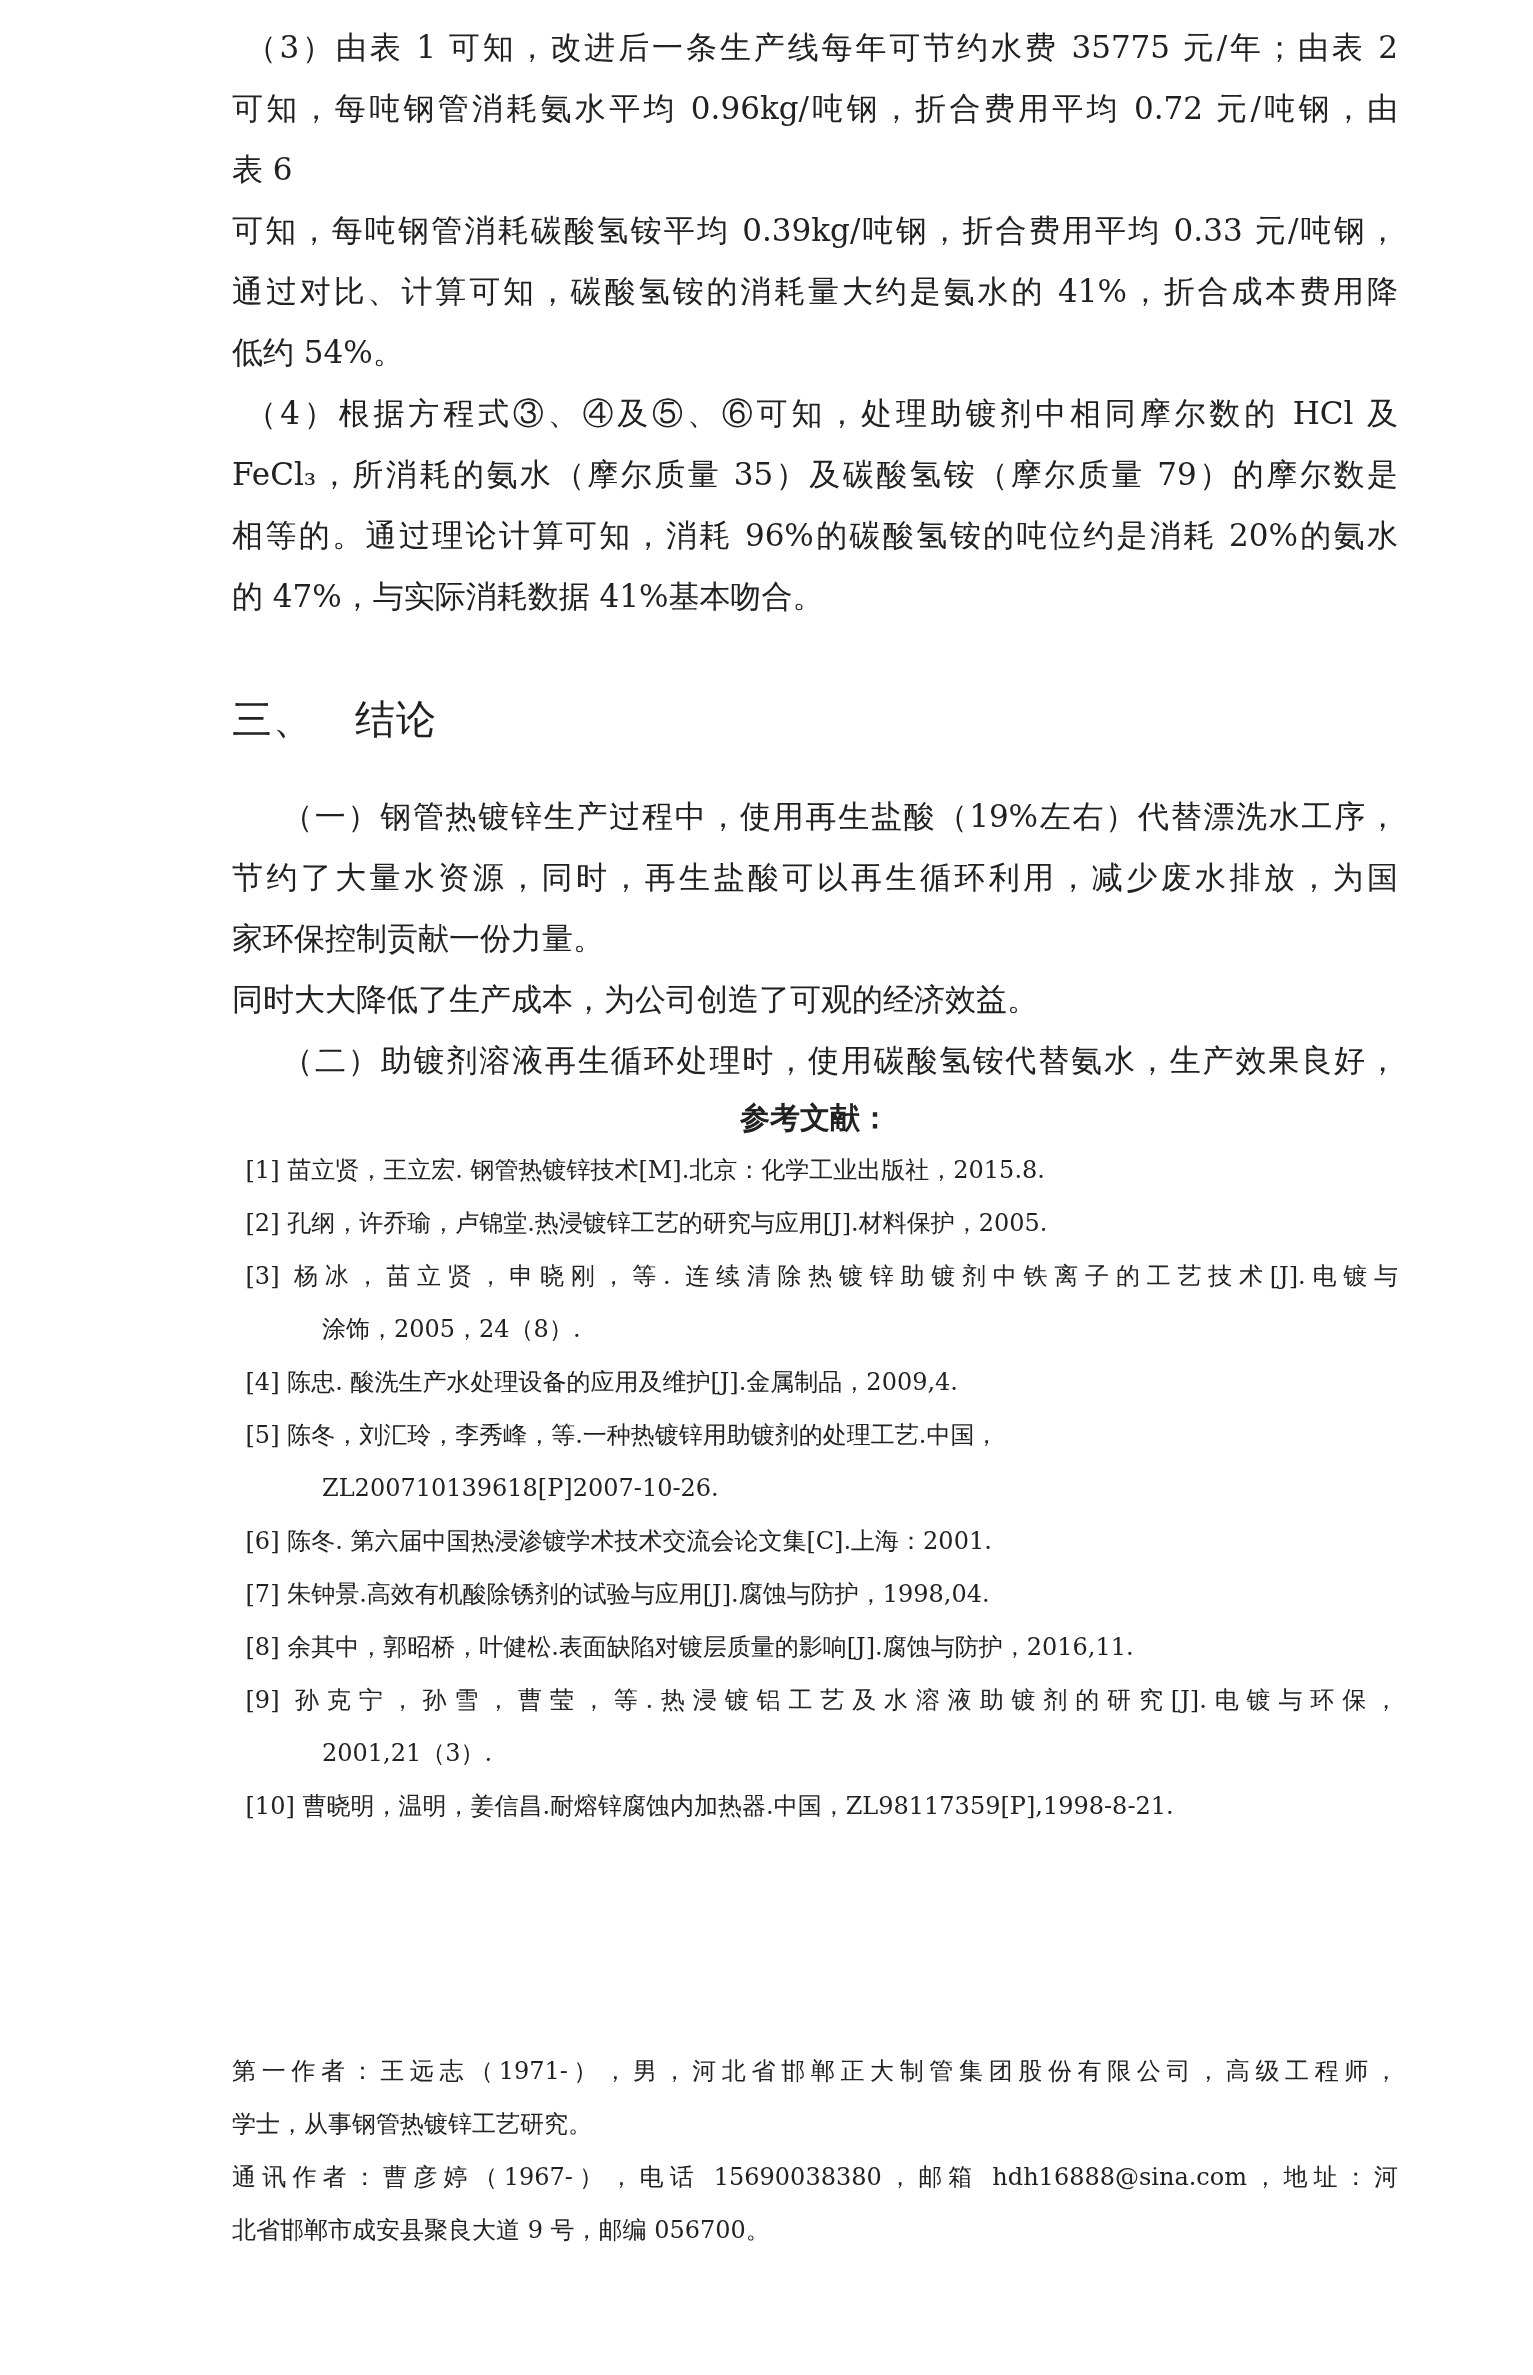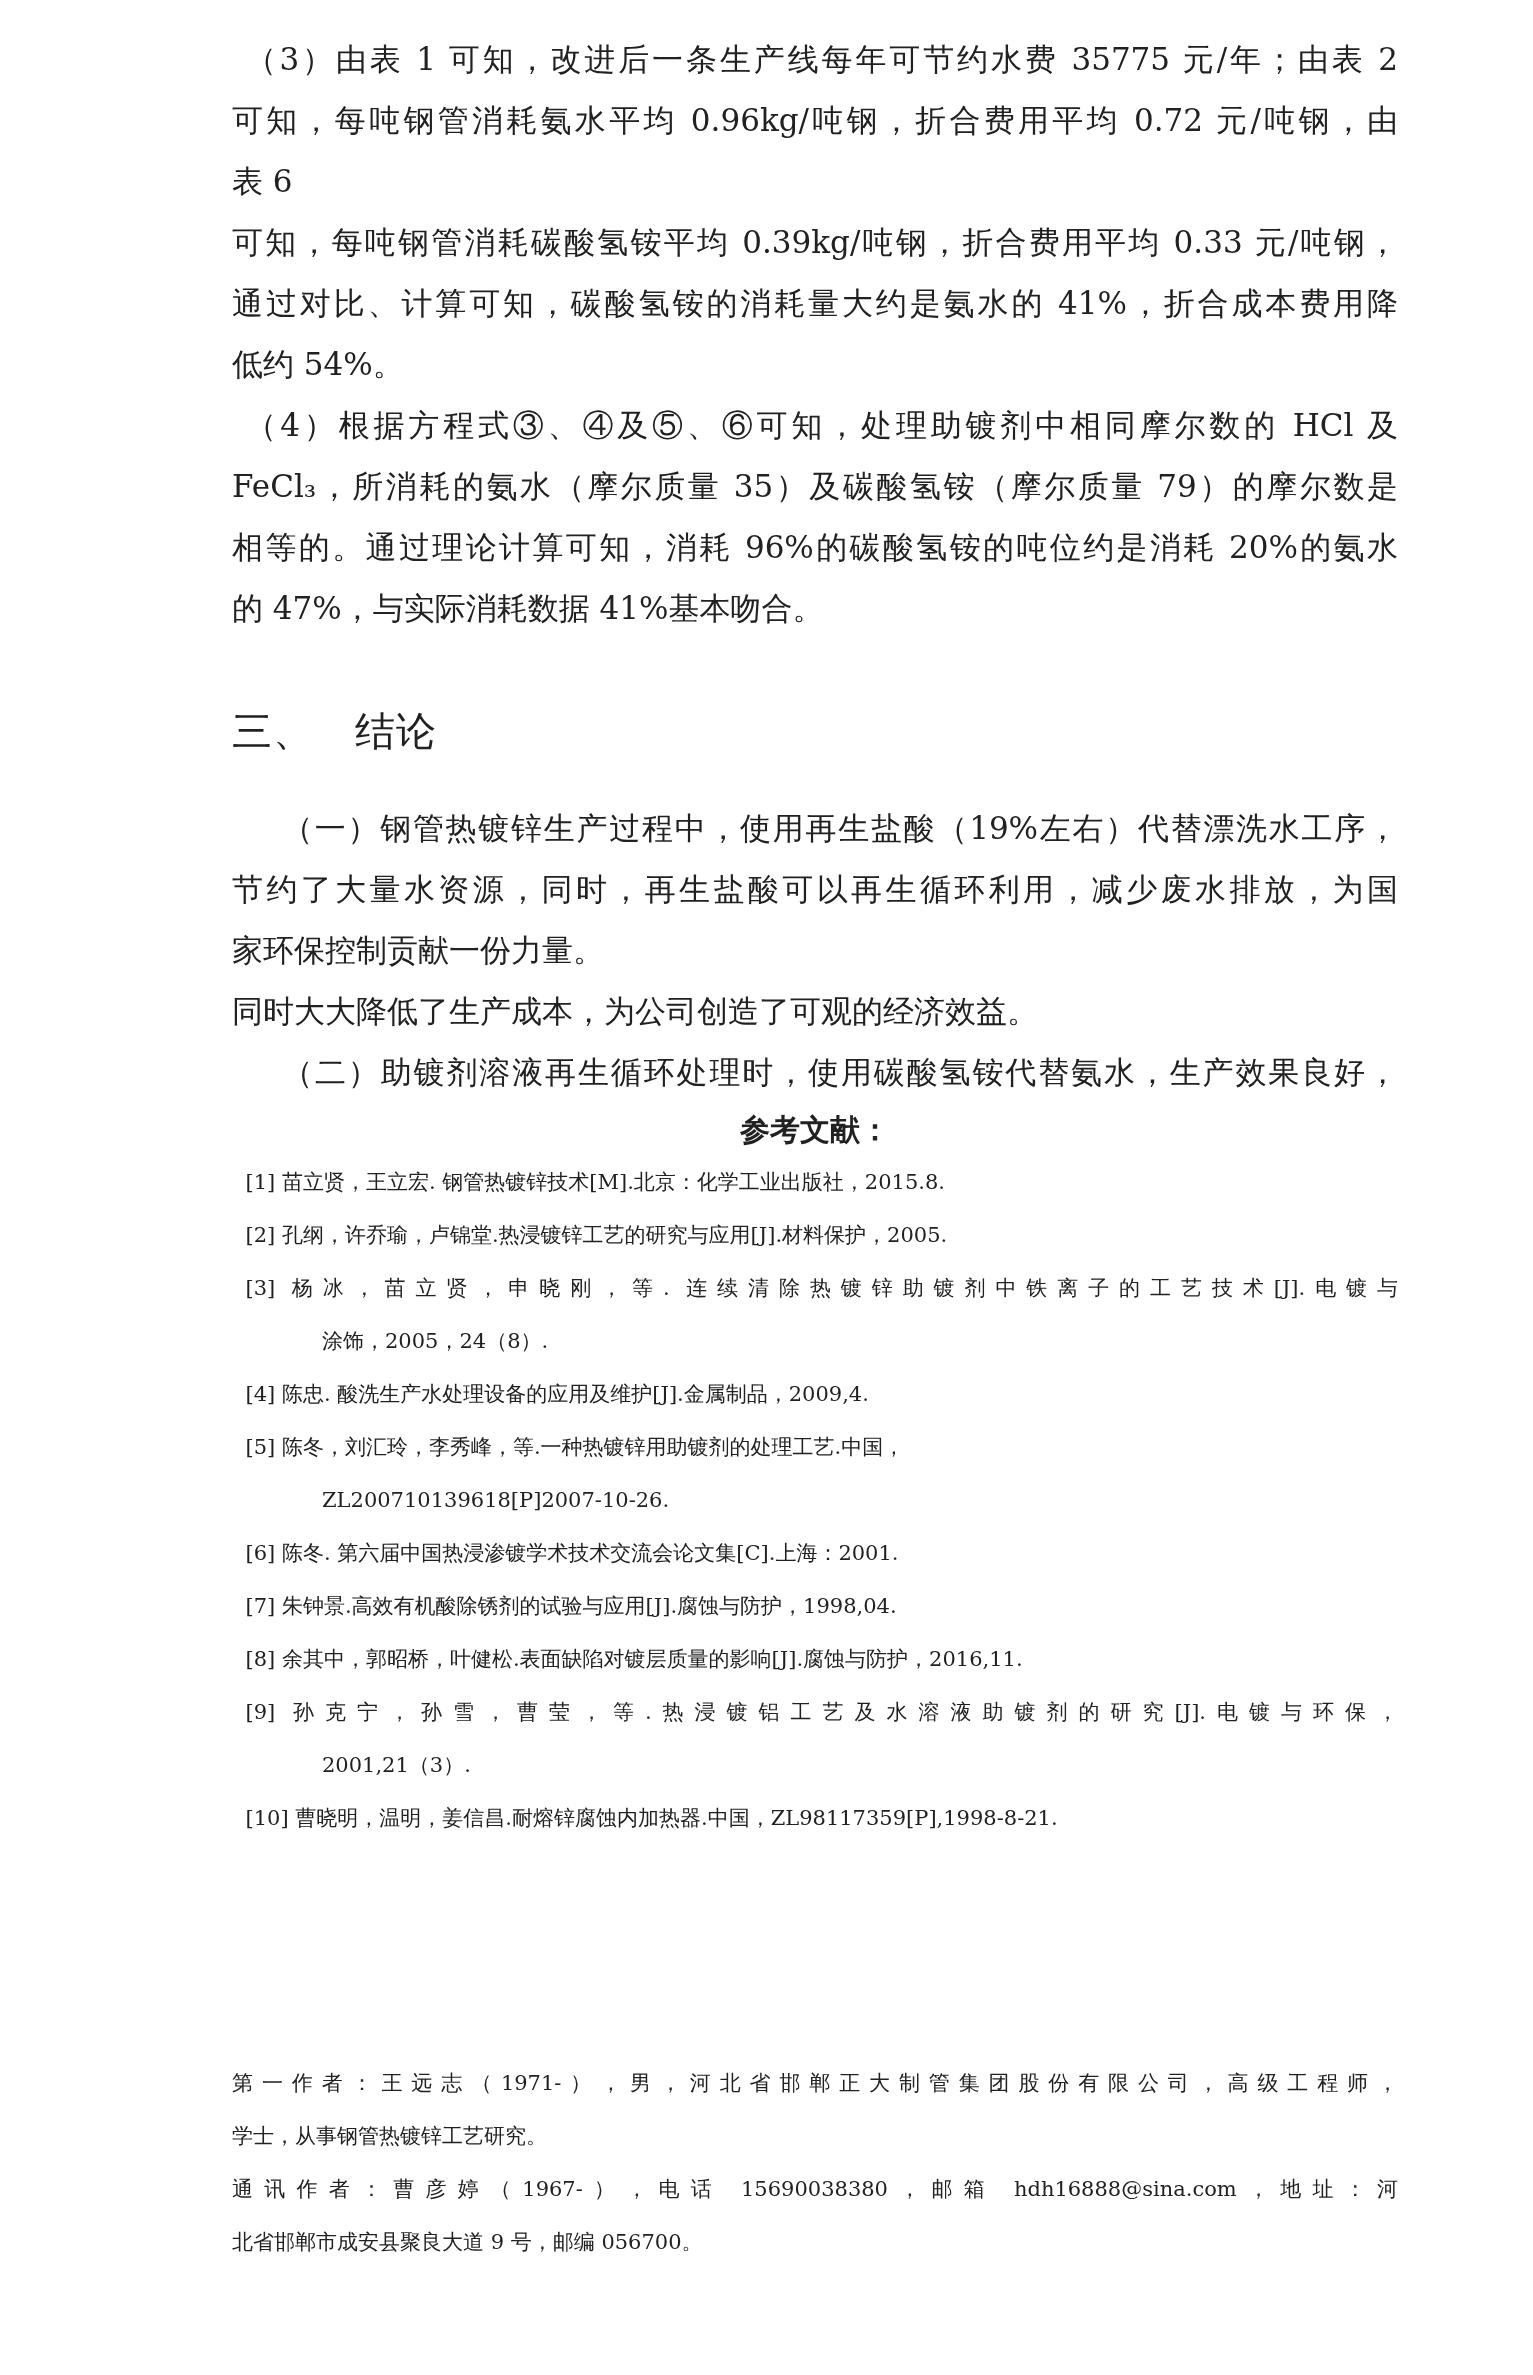--- a/index.html
+++ b/index.html
@@ -8,21 +8,21 @@
     background: #ffffff;
   }
   .page {
     position: relative;
     width: 1533px;
     min-height: 2375px;
     background: #ffffff;
     color: #212121;
     font-family: "DejaVu Serif", "Liberation Serif", serif;
     box-sizing: border-box;
-    padding-top: 29px;
+    padding-top: 17px;
   }
   .content {
     width: 1166px;
     margin-left: 232px;
   }
   .line {
     white-space: nowrap;
     overflow: hidden;
     text-align: left;
   }
@@ -30,21 +30,21 @@
     white-space: normal;
     text-align: justify;
     text-align-last: justify;
   }
   .body-text .line {
     font-size: 31px;
     height: 61px;
     line-height: 61px;
   }
   .refs .line, .author .line {
-    font-size: 21px;
+    font-size: 24px;
     height: 53px;
     line-height: 53px;
   }
   .line.indent-small { padding-left: 13.5px; }
   .line.indent-para  { padding-left: 50px; }
   .line.ref-first    { padding-left: 13.5px; }
   .line.ref-cont     { padding-left: 90px; }
   .section-heading {
     font-size: 40px;
     height: 68px;

